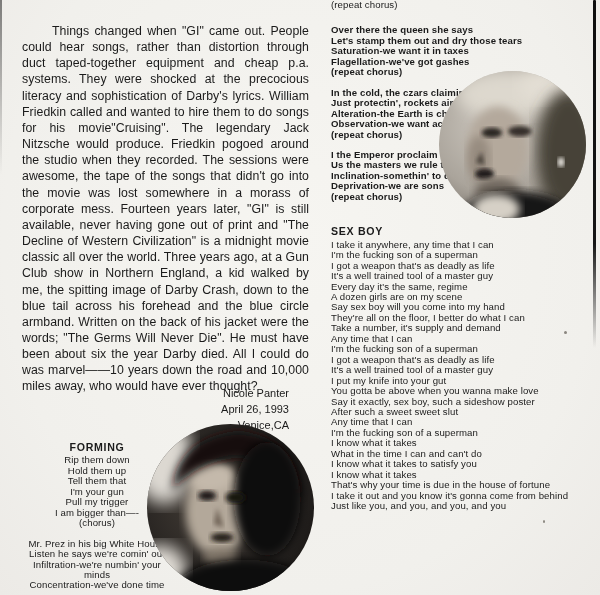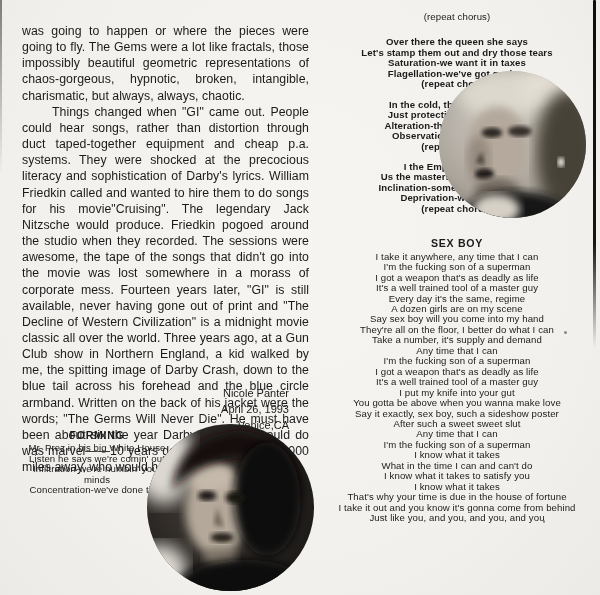--- a/index.html
+++ b/index.html
@@ -19,25 +19,25 @@
   }
   .body-text p{margin:0;}
   .body-text p.indent{text-indent:30px;}
   .signature{
     position:absolute; left:22px; top:385px; width:267px;
     font-size:11px; line-height:16.2px; text-align:right;
     white-space:pre-line;
   }
   
   .lyrics{font-size:9.6px; line-height:10.45px; letter-spacing:0.1px;}
-  .lyric-title{font-weight:bold; font-size:10.6px; letter-spacing:0.7px; margin:4px 0 3px 0;}
+  .lyric-title{font-weight:bold; font-size:10.6px; letter-spacing:0.7px; margin:16px 0 3px 0;}
   .verse{white-space:pre-line; margin:0;}
   .forming-block{position:absolute; left:22px; top:426px; width:150px;text-align:center;}
   .forming-block .verse + .verse{margin-top:10px;}
-  .right-col{position:absolute; left:331px; top:12px; width:252px;text-align:center;}
+  .right-col{position:absolute; left:331px; top:0; width:252px;}
   .chorus-note{white-space:pre-line; margin:0 0 15px 0;}
   .stanza{white-space:pre-line; margin:0 0 10px 0;font-weight:bold;}
   .sexboy-block{margin-top:24px;}
   
   .photo{position:absolute; border-radius:50%; overflow:hidden; z-index:2;}
   .photo svg{display:block; width:100%; height:100%;}
   .photo-woman{left:439px; top:71px; width:147px; height:147px;}
   .photo-man{left:147px; top:424px; width:167px; height:167px;}
   
   .edge-line-right{
@@ -52,30 +52,36 @@
   .speck{position:absolute; background:#8a867f; border-radius:50%; z-index:3;}
   .speck-1{left:564px; top:331px; width:3px; height:3px;}
   .speck-2{left:543px; top:520px; width:2px; height:3px;}
 </style>
 </head>
 <body>
 
 <div class="page">
 
   <div class="body-text">
-    <p>was going to happen or where the pieces were going to fly. The Gems were a lot like fractals, those impossibly beautiful geometric representations of chaos-gorgeous, hypnotic, broken, intangible, charismatic, but always, always, chaotic.</p>
     <p class="indent">Things changed when "GI" came out. People could hear songs, rather than distortion through duct taped-together equipment and cheap p.a. systems. They were shocked at the precocious literacy and sophistication of Darby's lyrics. William Friedkin called and wanted to hire them to do songs for his movie"Cruising". The legendary Jack Nitzsche would produce. Friedkin pogoed around the studio when they recorded. The sessions were awesome, the tape of the songs that didn't go into the movie was lost somewhere in a morass of corporate mess. Fourteen years later, "GI" is still available, never having gone out of print and "The Decline of Western Civilization" is a midnight movie classic all over the world. Three years ago, at a Gun Club show in Northern England, a kid walked by me, the spitting image of Darby Crash, down to the blue tail across his forehead and the blue circle armband. Written on the back of his jacket were the words; "The Germs Will Never Die". He must have been about six the year Darby died. All I could do was marvel——10 years down the road and 10,000 miles away, who would have ever thought?</p>
   </div>
 
   <div class="signature">Nicole Panter
 April 26, 1993
 Venice,CA</div>
 
   <div class="forming-block lyrics">
     <div class="lyric-title">FORMING</div>
+    <div class="verse">Rip them down
+Hold them up
+Tell them that
+I'm your gun
+Pull my trigger
+I am bigger than—-
+(chorus)</div>
     <div class="verse">Mr. Prez in his big White House
 Listen he says we're comin' out
 Infiltration-we're numbin' your minds
 Concentration-we've done time</div>
   </div>
 
   <div class="right-col lyrics">
     <div class="chorus-note">(repeat chorus)</div>
     <div class="stanza">Over there the queen she says
 Let's stamp them out and dry those tears

